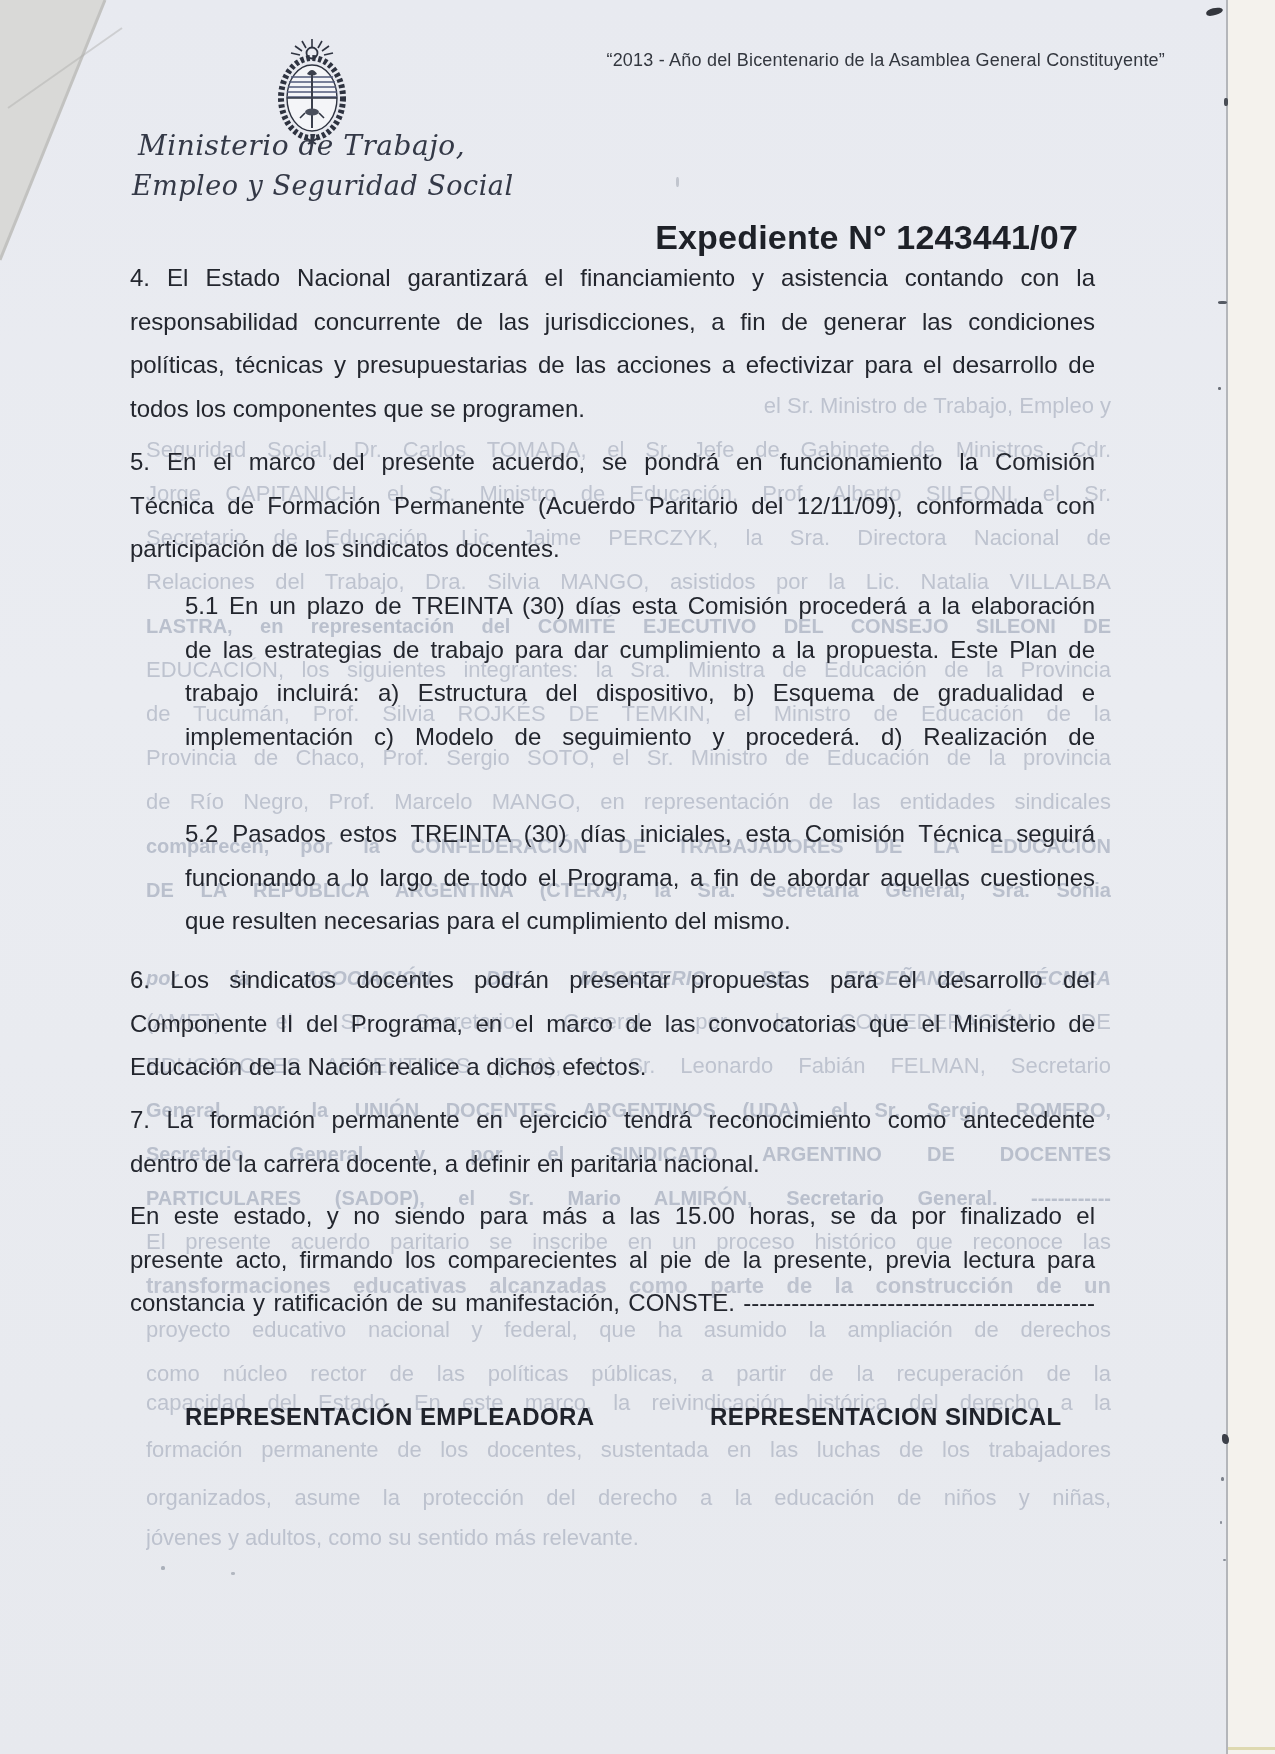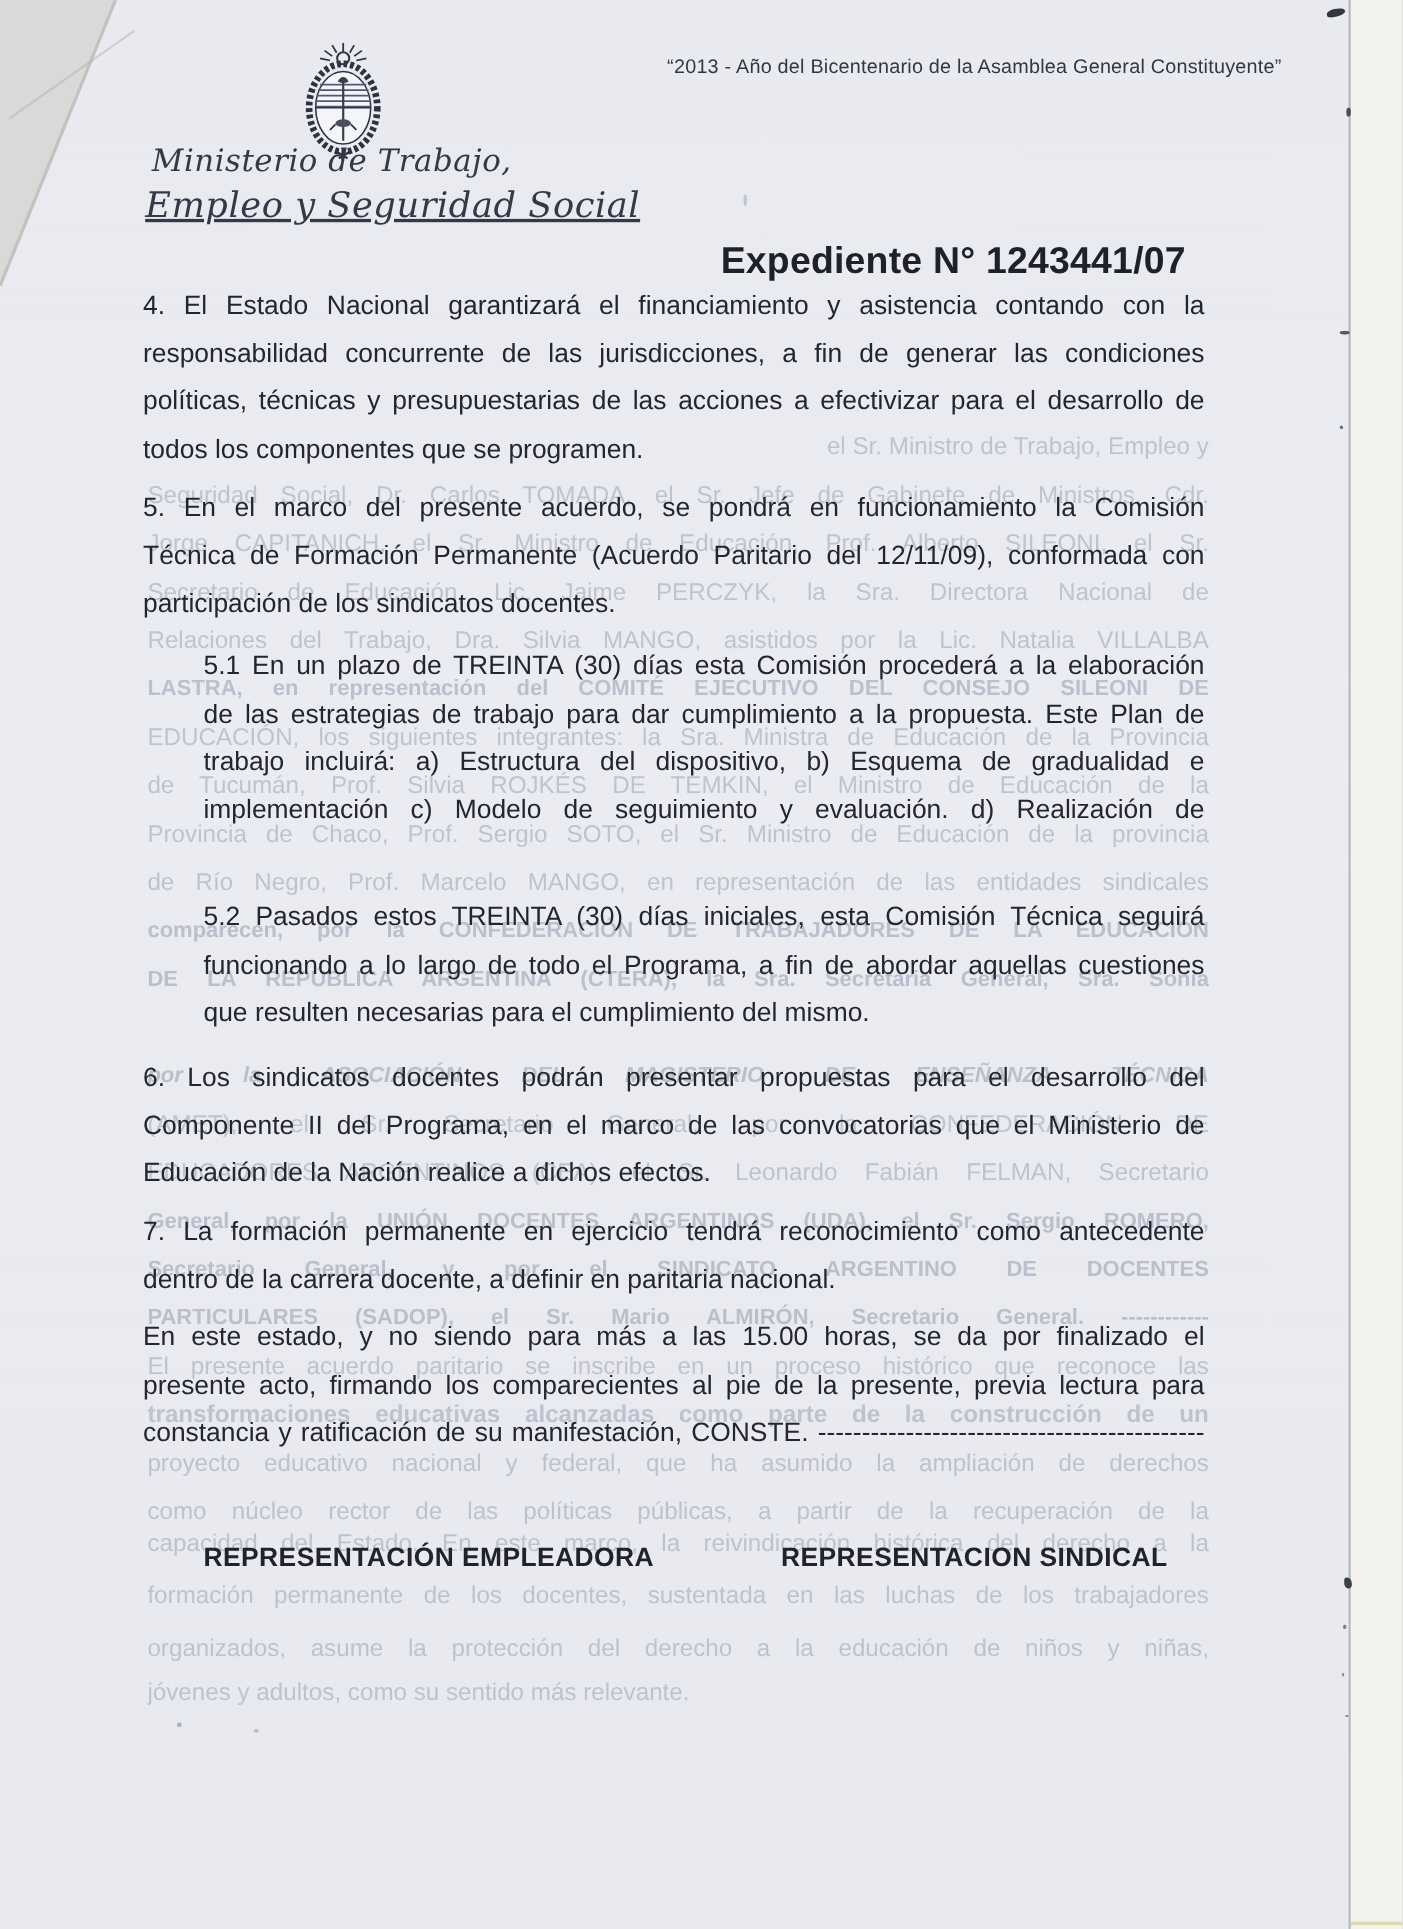--- a/index.html
+++ b/index.html
@@ -15,31 +15,31 @@
   .edge-line{position:absolute;left:1226px;top:0;width:2px;height:1754px;background:#b4b6ba;}
   .edge-strip{position:absolute;left:1228px;top:0;width:47px;height:1754px;background:#f4f2ed;}
   .edge-strip-bottom{position:absolute;left:1228px;top:1747px;width:47px;height:3px;background:#ded9b0;}
 
   
   .quote{position:absolute;top:50px;right:110px;font-size:18px;color:#33373f;letter-spacing:.2px;}
   .coat{position:absolute;left:253px;top:38px;}
   .ministry{position:absolute;left:138px;top:126px;font-family:"DejaVu Serif",serif;
     font-style:italic;color:#343947;line-height:40px;}
   .ministry .m1{font-size:28px;letter-spacing:.5px;}
-  .ministry .m2{font-size:32px;letter-spacing:.5px;margin-left:-6px;text-decoration:underline;}
+  .ministry .m2{font-size:27px;letter-spacing:.5px;margin-left:-6px;}
   .expediente{position:absolute;top:218px;right:197px;font-size:34px;font-weight:700;
     color:#1e2128;letter-spacing:.2px;}
 
   
   .para{position:absolute;font-size:24px;color:#23262e;}
   .ln{height:43.5px;line-height:43.5px;overflow:visible;}
   .just{text-align:justify;text-align-last:justify;}
 
   
-  #ghost-layer{position:absolute;left:4px;top:0;width:1255px;height:1754px;}
+  #ghost-layer{position:absolute;left:16px;top:0;width:1255px;height:1754px;}
   .ghost{position:absolute;left:130px;width:965px;font-size:22px;line-height:26px;height:28px;
     color:rgba(125,136,158,.40);text-align:justify;text-align-last:justify;
     filter:blur(.35px);overflow:hidden;}
   .gb{font-weight:700;font-size:20px;color:rgba(118,130,155,.42);}
   .gr{text-align:right;text-align-last:right;}
   .gl{text-align:left;text-align-last:left;}
 
   
   .sig{position:absolute;top:1403px;font-size:24px;font-weight:700;color:#20232b;letter-spacing:.4px;}
   .sig-left{left:185px;}
@@ -155,21 +155,21 @@
       </div>
       <div class="para" style="top: 440px; left: 130px; width: 965px;">
         <div class="ln just">5. En el marco del presente acuerdo, se pondrá en funcionamiento la Comisión</div>
         <div class="ln just">Técnica de Formación Permanente (Acuerdo Paritario del 12/11/09), conformada con</div>
         <div class="ln">participación de los sindicatos docentes.</div>
       </div>
       <div class="para" style="top: 584px; left: 185px; width: 910px;">
         <div class="ln just">5.1 En un plazo de TREINTA (30) días esta Comisión procederá a la elaboración</div>
         <div class="ln just">de las estrategias de trabajo para dar cumplimiento a la propuesta. Este Plan de</div>
         <div class="ln just">trabajo incluirá: a) Estructura del dispositivo, b) Esquema de gradualidad e</div>
-        <div class="ln just">implementación c) Modelo de seguimiento y evaluación. d) Realización de</div>
+        <div class="ln just">implementación c) Modelo de seguimiento y procederá. d) Realización de</div>
       </div>
       <div class="para" style="top: 812px; left: 185px; width: 910px;">
         <div class="ln just">5.2 Pasados estos TREINTA (30) días iniciales, esta Comisión Técnica seguirá</div>
         <div class="ln just">funcionando a lo largo de todo el Programa, a fin de abordar aquellas cuestiones</div>
         <div class="ln">que resulten necesarias para el cumplimiento del mismo.</div>
       </div>
       <div class="para" style="top: 958px; left: 130px; width: 965px;">
         <div class="ln just">6. Los sindicatos docentes podrán presentar propuestas para el desarrollo del</div>
         <div class="ln just">Componente II del Programa, en el marco de las convocatorias que el Ministerio de</div>
         <div class="ln">Educación de la Nación realice a dichos efectos.</div>

